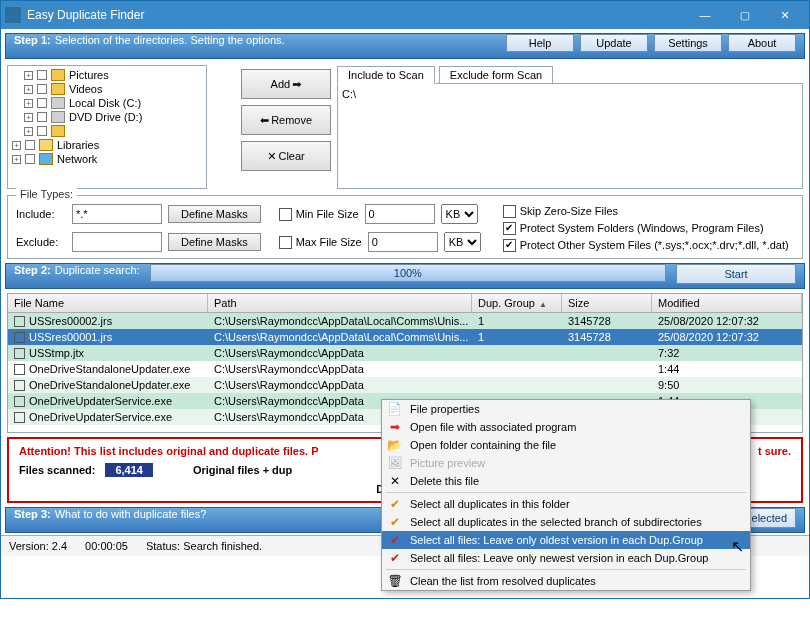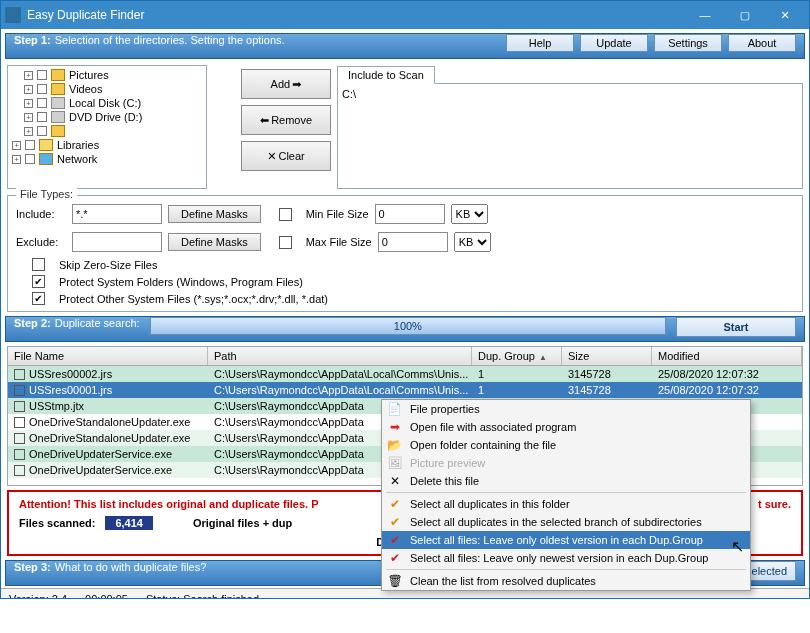--- a/index.html
+++ b/index.html
@@ -30,25 +30,25 @@
 .tab { border: 1px solid #9aa7b6; padding: 2px 10px; background: #fff; position: relative; top: 1px; }
 .tab.active { border-bottom: 1px solid #fff; }
 .scanbox { flex: 1; border: 1px solid #9aa7b6; background: #fff; padding: 4px; }
 .groupbox { border: 1px solid #9aa7b6; margin: 4px 6px; padding: 8px 8px 6px 8px; position: relative; }
 .groupbox > legend, .gbtitle { position: absolute; top: -8px; left: 8px; background: #fff; padding: 0 4px; color:#333; }
 .ftypes { display:flex; align-items:center; gap:6px; flex-wrap: wrap; }
 .ftypes .lbl { width: 50px; }
 .ftypes input[type=text] { border:1px solid #8a8a8a; height:20px; padding:1px 3px; }
 .ftypes .col { display:flex; flex-direction:column; gap:8px; }
 .ftypes .row { display:flex; align-items:center; gap:6px; }
-.chk { display:inline-flex; align-items:center; gap:14px; }
+.chk { display:inline-flex; align-items:center; gap:4px; }
 .chk .box { width:13px; height:13px; border:1px solid #555; display:flex; align-items:center; justify-content:center; font-size:10px; line-height:10px; }
 .step2bar { margin-top: 4px; }
 .progress { flex:1; margin: 0 10px; height:18px; background:linear-gradient(#d9eaff,#9fc4ea); border:1px solid #6a8fb4; display:flex; align-items:center; justify-content:center; color:#0b3d6b; font-size:11px; }
-.startbtn { width:120px; background:linear-gradient(#eef4fb,#cfe1f3); border:1px solid #6a8fb4; font-weight:bold; color:#0b3d6b; height:20px; }
+.startbtn { width:120px; background:linear-gradient(#eef4fb,#cfe1f3); border:1px solid #6a8fb4; font-weight:normal; color:#0b3d6b; height:20px; }
 .grid-wrap { margin:4px 6px 0 6px; border:1px solid #9aa7b6; height:140px; overflow:hidden; position:relative; }
 .grid-head { display:flex; background:linear-gradient(#f5f5f5,#e2e2e2); border-bottom:1px solid #aaa; }
 .grid-head div { padding:3px 6px; border-right:1px solid #bbb; }
 .col-fn { width:200px; }
 .col-path { flex:1; }
 .col-dg { width:90px; }
 .col-sz { width:90px; }
 .col-md { width:150px; }
 .grid-body .row { display:flex; align-items:center; height:16px; }
 .grid-body .row > div { padding:1px 6px; overflow:hidden; white-space:nowrap; }
@@ -151,20 +151,21 @@
           <span>Remove</span>
         </button>
       <button class="btn">
           <span>✕</span>
           <span>Clear</span>
         </button>
     </div>
     <div class="scanlist">
       <div class="tabs">
         <div class="tab active">Include to Scan</div>
+        <div class="tab">Exclude form Scan</div>
       </div>
       <div class="scanbox"><span>C:\</span></div>
     </div>
   </div>
 
   <div class="groupbox">
     <span class="gbtitle">File Types:</span>
     <div class="ftypes">
       <div class="col">
         <div class="row">

